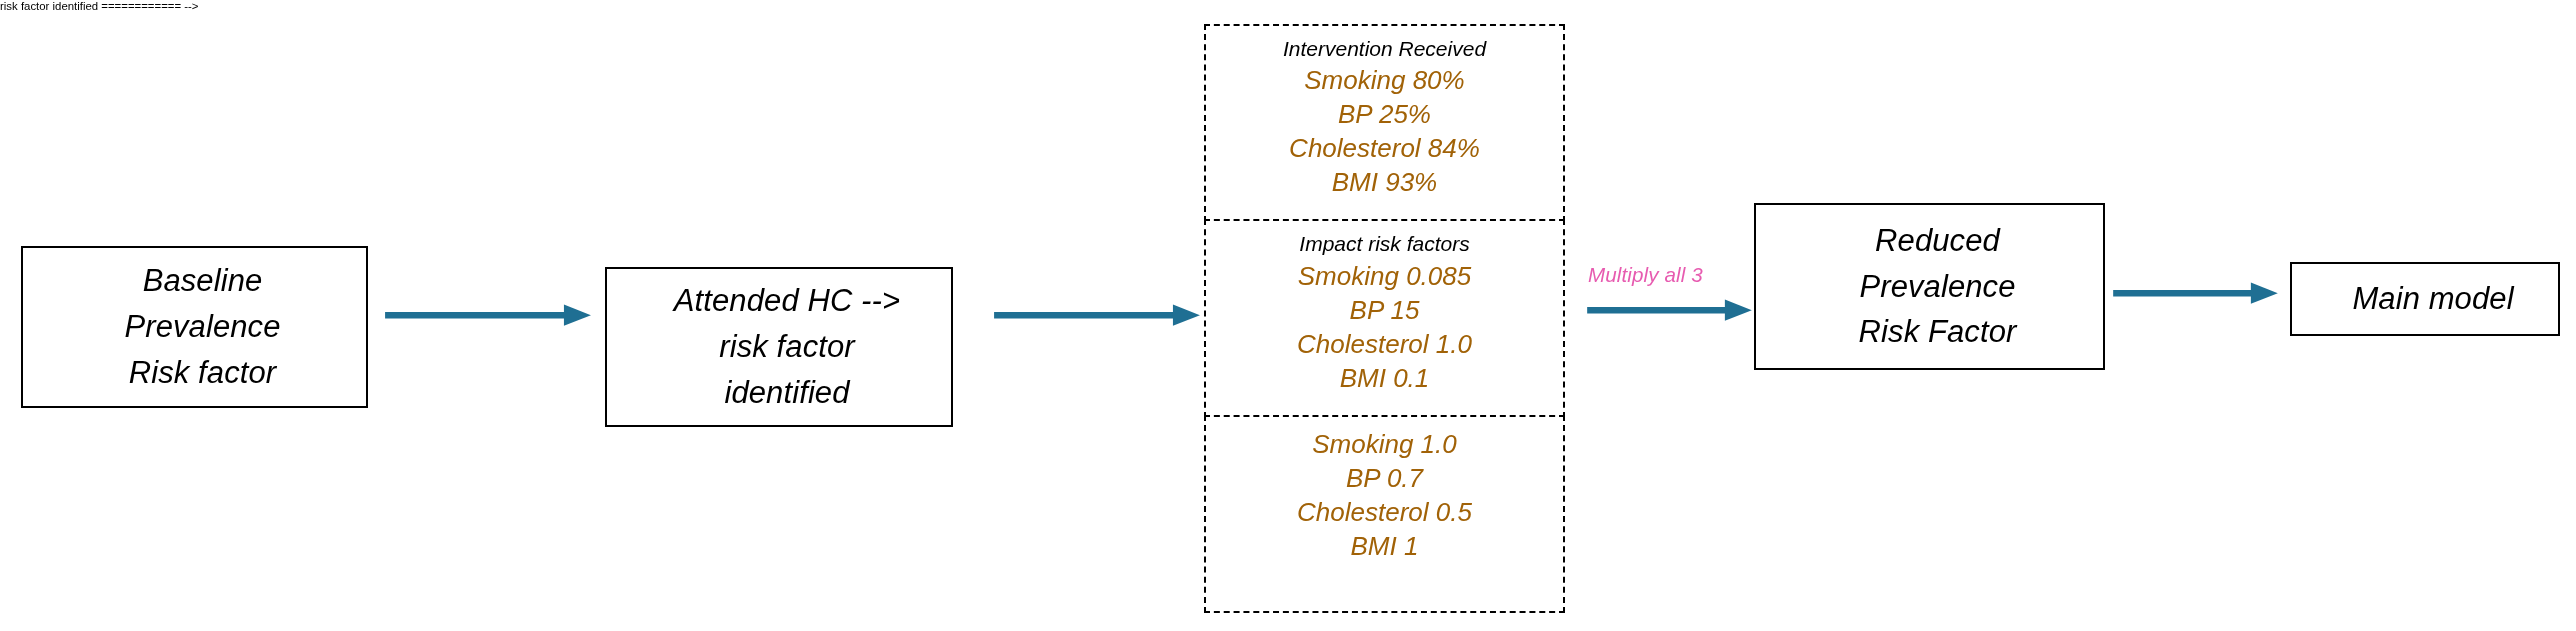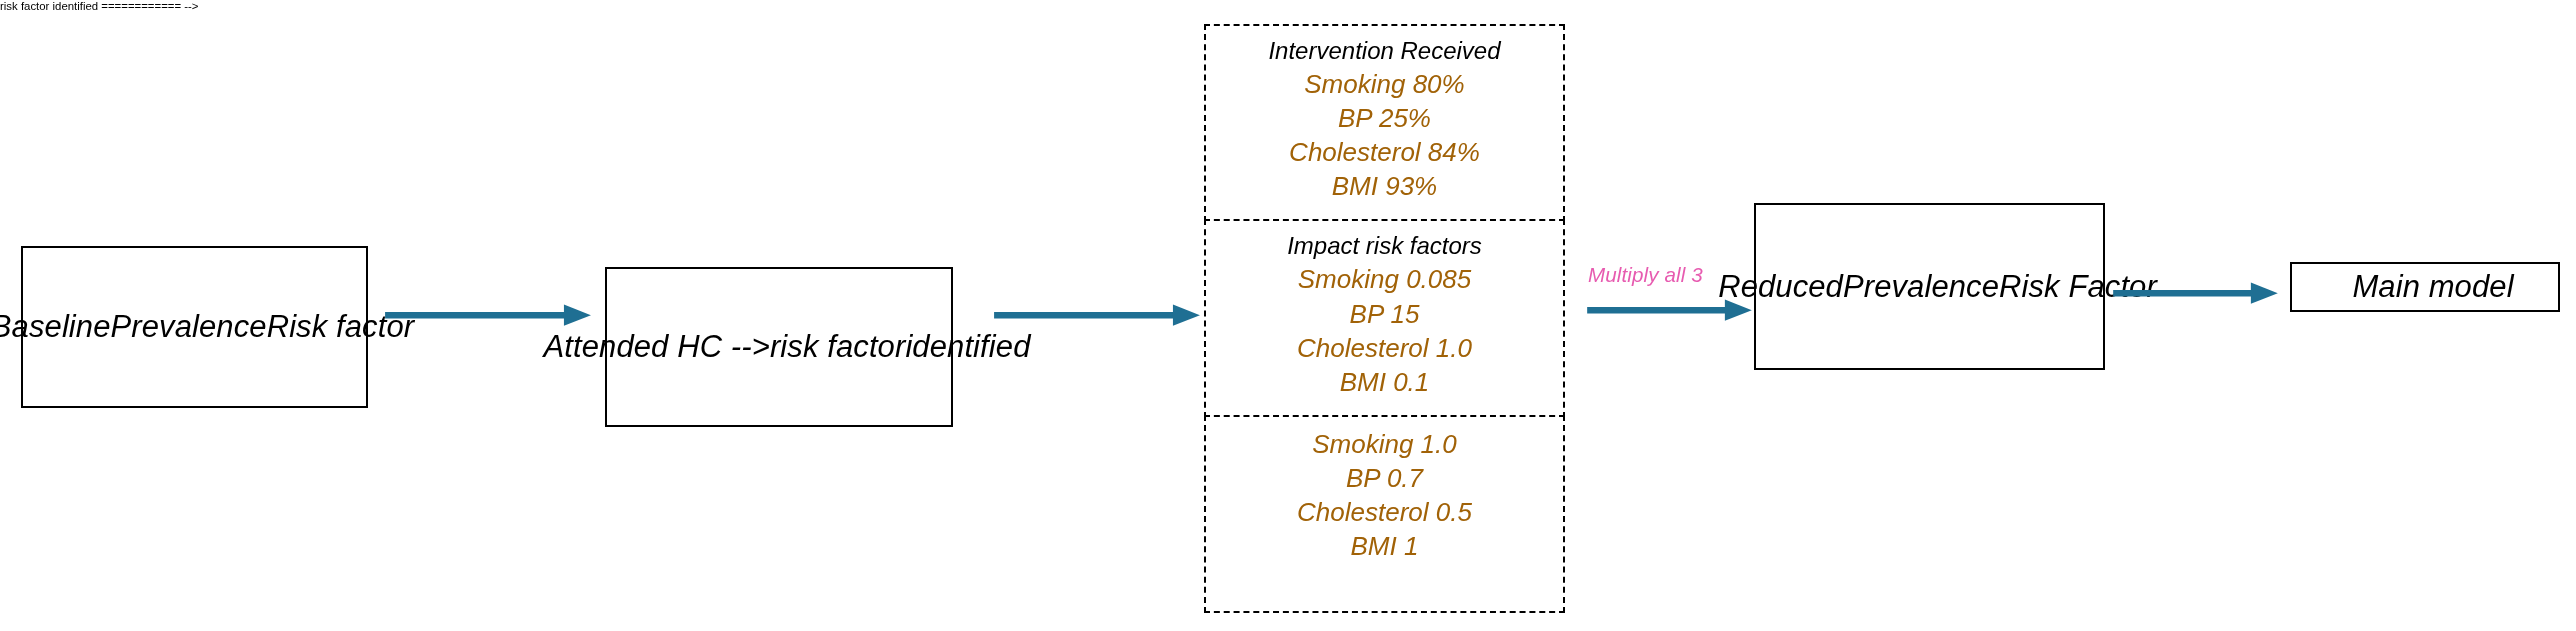--- a/index.html
+++ b/index.html
@@ -19,39 +19,39 @@
     overflow: hidden;
   }
 
   
   .node {
     position: absolute;
     box-sizing: border-box;
     border: 2.8px solid #000000;
     background: #ffffff;
     display: flex;
-    flex-direction: row;
+    flex-direction: column;
     align-items: center;
     justify-content: center;
     text-align: center;
     padding-left: 16px;
   }
   .node .line {
     font-style: italic;
     font-size: 31px;
     line-height: 1.48;
     color: #000000;
     white-space: pre;
     letter-spacing: 0.1px;
   }
 
   #node-baseline   { left: 21px;   top: 246px; width: 347px; height: 162px; }
   #node-attended   { left: 605px;  top: 267px; width: 348px; height: 160px; }
   #node-reduced    { left: 1754px; top: 203px; width: 351px; height: 167px; }
-  #node-mainmodel  { left: 2290px; top: 262px; width: 270px; height: 50px; }
+  #node-mainmodel  { left: 2290px; top: 262px; width: 270px; height: 74px; }
 
   
   #dashed-group {
     position: absolute;
     left: 1204px;
     top: 24px;
     width: 361px;
     height: 589px;
     box-sizing: border-box;
     display: flex;
@@ -66,21 +66,21 @@
     flex-direction: column;
     align-items: center;
     justify-content: flex-start;
     padding-top: 8.5px;
     margin-bottom: -2.8px;
   }
   .dashed-cell:last-child { margin-bottom: 0; }
 
   .cell-title {
     font-style: italic;
-    font-size: 24px;
+    font-size: 21px;
     line-height: 1.30;
     color: #000000;
     white-space: pre;
     text-align: right;
   }
   .cell-items {
     margin-top: 1.4px;
     display: flex;
     flex-direction: column;
     align-items: center;

